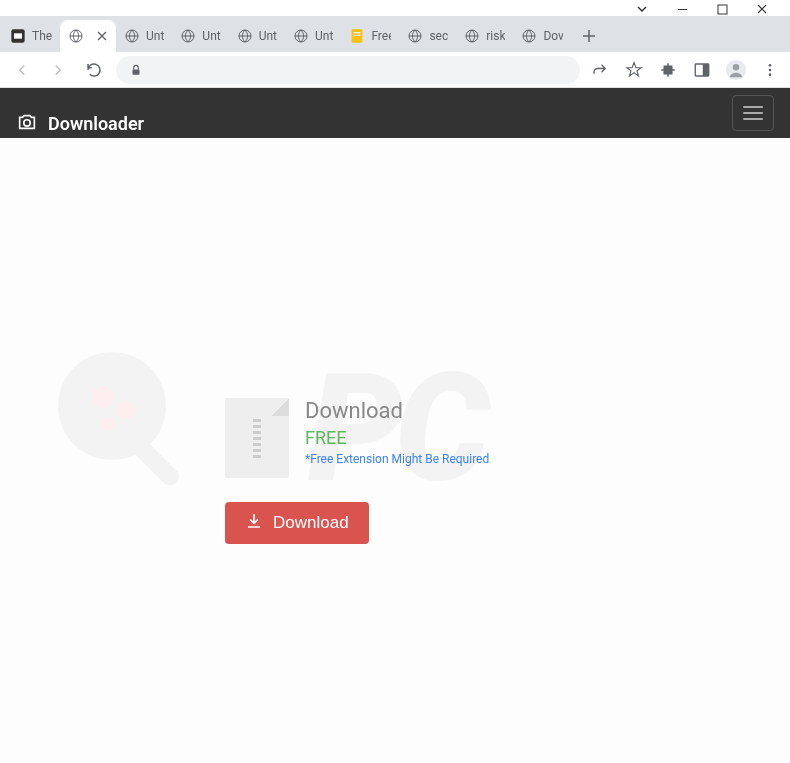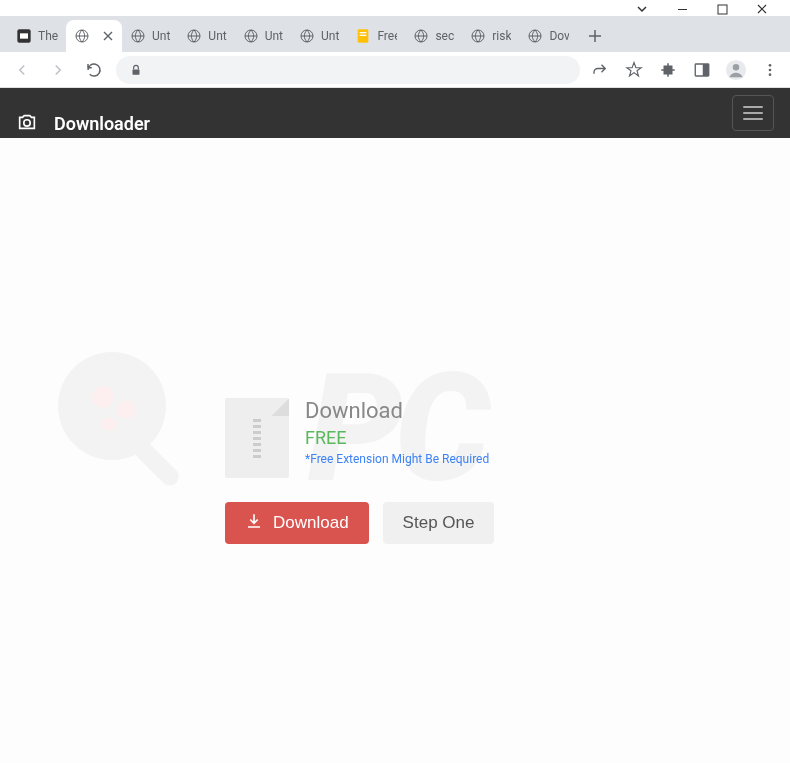--- a/index.html
+++ b/index.html
@@ -1,38 +1,38 @@
 <!DOCTYPE html>
 <html><head>
   <meta charset="utf-8">
   <style>
     * { margin: 0; padding: 0; box-sizing: border-box; }
     body { font-family: -apple-system, BlinkMacSystemFont, "Segoe UI", Roboto, sans-serif; width: 790px; height: 763px; background: #fff; overflow: hidden; }
     
     .window-controls { height: 16px; background: #fff; display: flex; justify-content: flex-end; align-items: center; gap: 28px; padding-right: 22px; padding-top: 2px; }
     .win-ctrl { width: 12px; height: 12px; display: flex; align-items: center; justify-content: center; color: #333; cursor: pointer; }
     
-    .tab-strip { height: 36px; background: #dee1e6; display: flex; align-items: flex-end; padding-left: 8px; padding-top:4px; }
+    .tab-strip { height: 36px; background: #dee1e6; display: flex; align-items: flex-end; padding-left: 2px; padding-top:4px; }
     .tab { height: 32px; display: flex; align-items: center; padding: 0 8px; gap: 6px; font-size: 12px; color: #5f6368; border-radius: 8px 8px 0 0; max-width: 58px; min-width: 48px; cursor: pointer; }
     .tab.active { background: #fff; }
     .tab-favicon { width: 16px; height: 16px; display:flex; align-items:center; justify-content:center; flex-shrink:0; }
     .tab-title { white-space: nowrap; overflow: hidden; font-size:12px; }
     .tab-close { width:12px; height:12px; flex-shrink:0; display:flex; align-items:center; justify-content:center; color:#5f6368;}
     .new-tab { width: 28px; height: 28px; display: flex; align-items: center; justify-content: center; color: #5f6368; cursor: pointer; margin-left:4px; margin-bottom:2px; }
     
     .toolbar { height: 36px; background: #fff; border-bottom: 1px solid #e0e0e0; display: flex; align-items: center; padding: 0 8px; gap: 8px; }
     .nav-btn { width: 28px; height: 28px; display: flex; align-items: center; justify-content: center; color: #5f6368; border-radius: 50%; cursor: pointer; }
     .nav-btn.disabled { color: #bdc1c6; }
     .omnibox { flex: 1; height: 28px; background: #f1f3f4; border-radius: 14px; display: flex; align-items: center; padding: 0 12px; gap: 8px; }
     .omnibox-icon { width: 16px; height: 16px; color: #5f6368; display:flex; align-items:center; justify-content:center;}
     .toolbar-icons { display: flex; gap: 10px; align-items: center; }
     .toolbar-icon { width: 24px; height: 24px; display: flex; align-items: center; justify-content: center; color: #5f6368; cursor: pointer; }
     
     .app-header { height: 50px; background: #333; display: flex; align-items: center; justify-content: space-between; padding: 0 16px; }
-    .app-brand { display: flex; align-items: center; gap: 16px; color: #fff; font-size: 18px; font-weight: 600; margin-top: 21px; }
+    .app-brand { display: flex; align-items: center; gap: 10px; color: #fff; font-size: 18px; font-weight: 600; margin-top: 21px; }
     .hamburger { width: 42px; height: 36px; border: 1px solid #555; border-radius: 4px; display: flex; align-items: center; justify-content: center; cursor: pointer; }
     .hamburger-lines { width: 20px; height: 14px; display: flex; flex-direction: column; justify-content: space-between; }
     .hamburger-lines span { height: 2px; background: #aaa; border-radius: 1px; }
     
     .page-content { position: relative; height: 625px; background: #fdfdfd; overflow: hidden; }
     
     .watermark { position: absolute; inset: 0; display: flex; align-items: center; justify-content: center; pointer-events: none; margin-top: 36px; }
     .watermark-text { font-size: 150px; font-weight: 900; color: rgba(0,0,0,0.04); letter-spacing: -8px; font-style: italic; transform: translateY(-40px); }
     .watermark-sub { position:absolute; font-size: 60px; font-weight:900; color: rgba(0,0,0,0.035); font-style:italic; transform: translate(130px, 110px); letter-spacing:-2px;}
     .watermark-glass { position:absolute; left:40px; top:160px; width:180px; height:180px; opacity:0.08; }
@@ -284,18 +284,15 @@
         <div class="card-note">*Free Extension Might Be Required</div>
       </div>
     </div>
     <div class="card-buttons">
       <button class="btn btn-download">
         <span><svg width="18" height="18" viewBox="0 0 24 24">
               <path d="M12 3v12m-5-5l5 5 5-5M4 20h16" stroke="#fff" stroke-width="2.2" fill="none"></path>
             </svg></span>
         <span>Download</span>
       </button>
-      <button class="btn btn-step">
-        <span>Step One</span>
-      </button>
     </div>
   </div>
 </div>
 
 </body></html>

